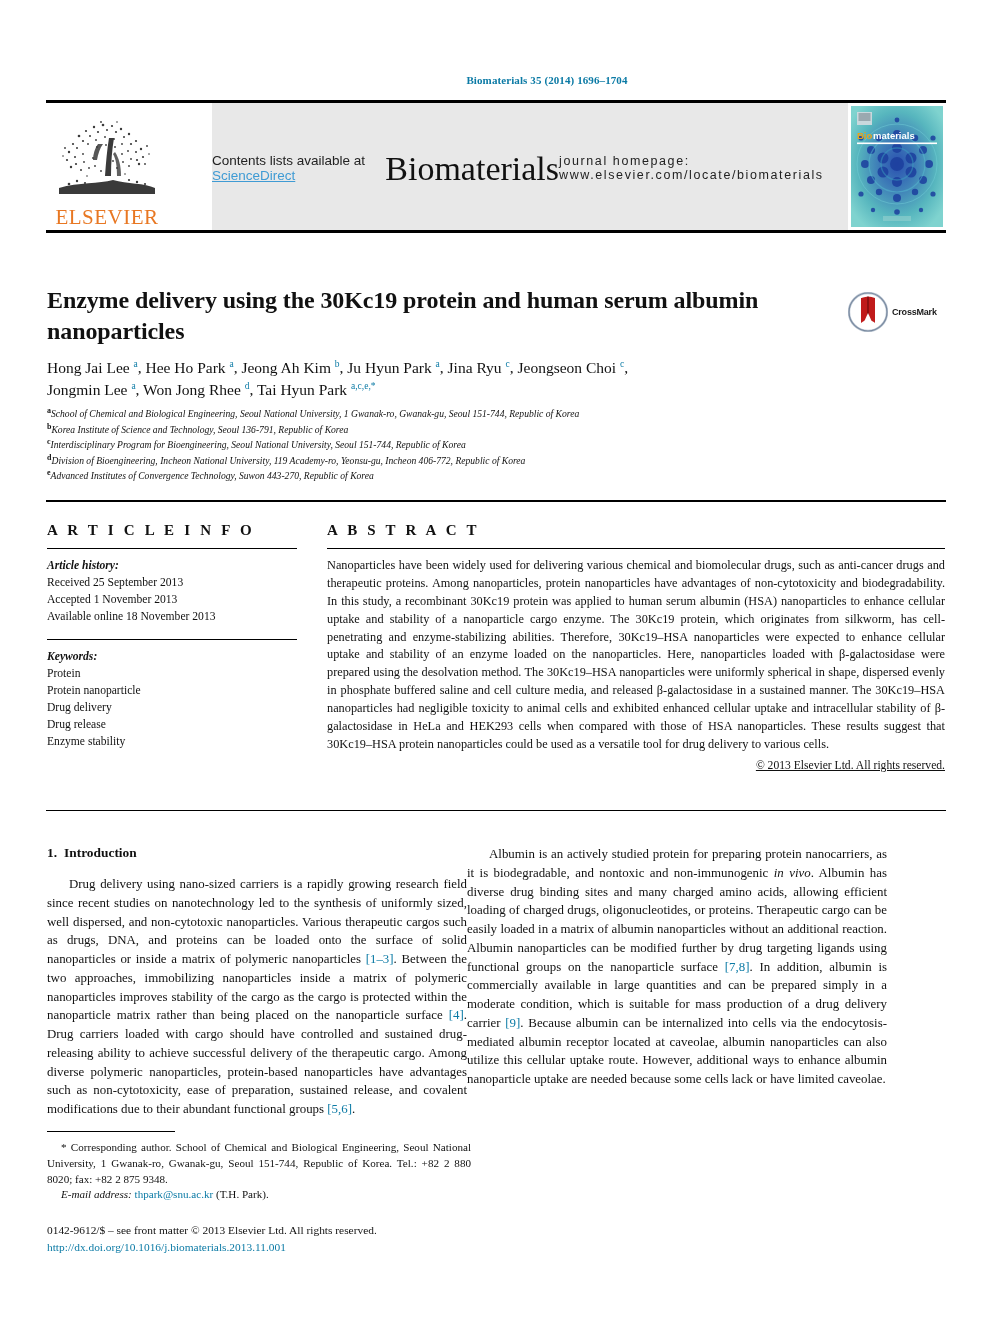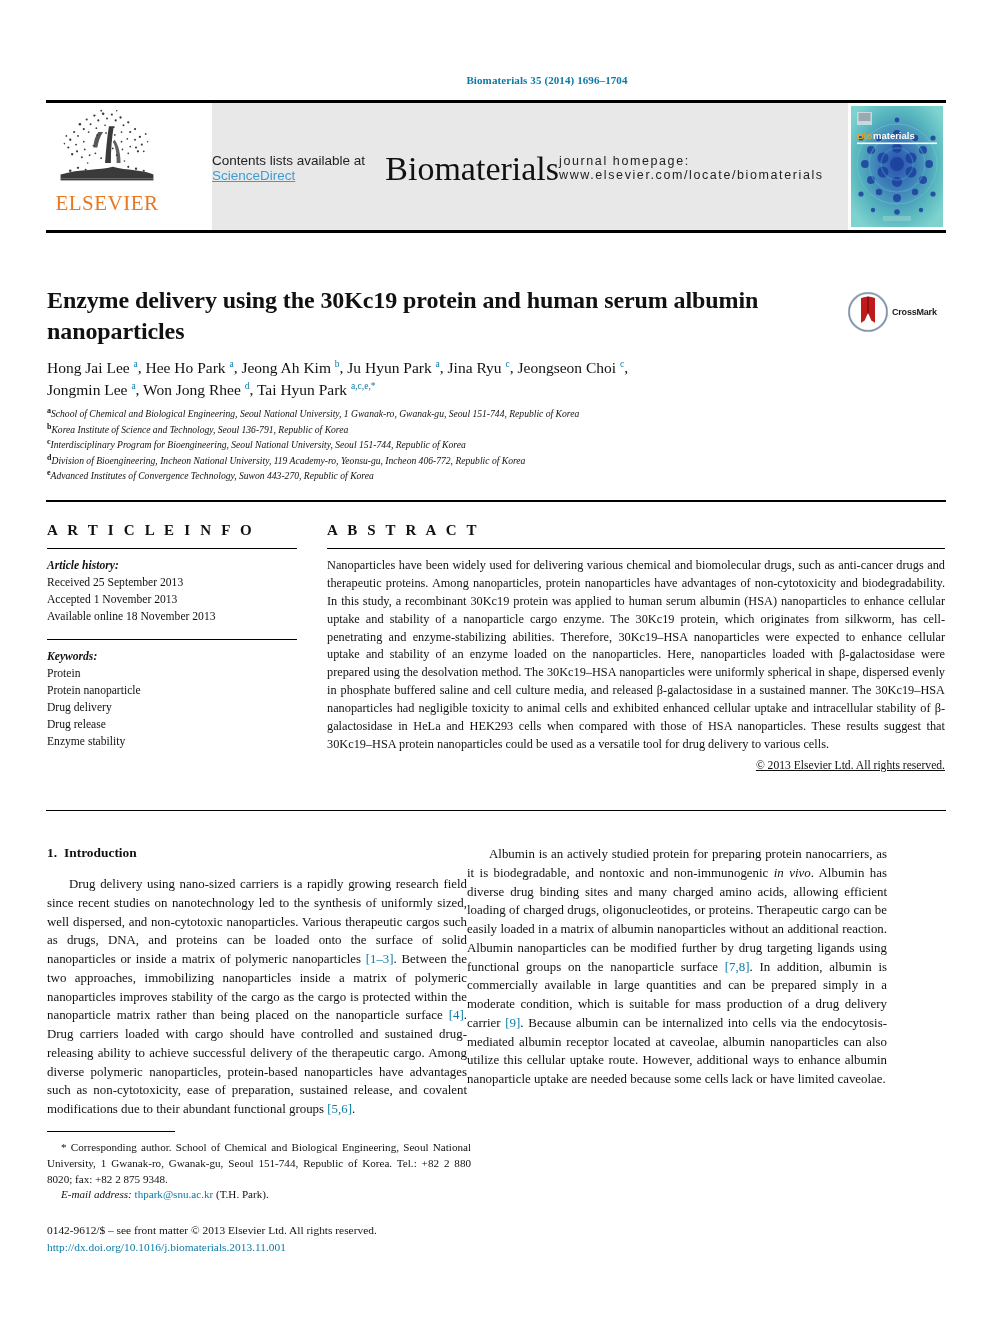--- a/index.html
+++ b/index.html
@@ -60,21 +60,21 @@
     align-items: stretch;
     height: 127px;
   }
   .elsevier-logo {
     width: 122px;
     flex: 0 0 122px;
     display: flex;
     flex-direction: column;
     justify-content: flex-end;
     align-items: center;
-    padding-bottom: 16px;
+    padding-bottom: 2px;
     box-sizing: border-box;
     background: #ffffff;
   }
   .elsevier-tree {
     width: 108px;
     height: 92px;
   }
   .elsevier-word {
     font-family: "Liberation Serif", serif;
     font-size: 21px;

